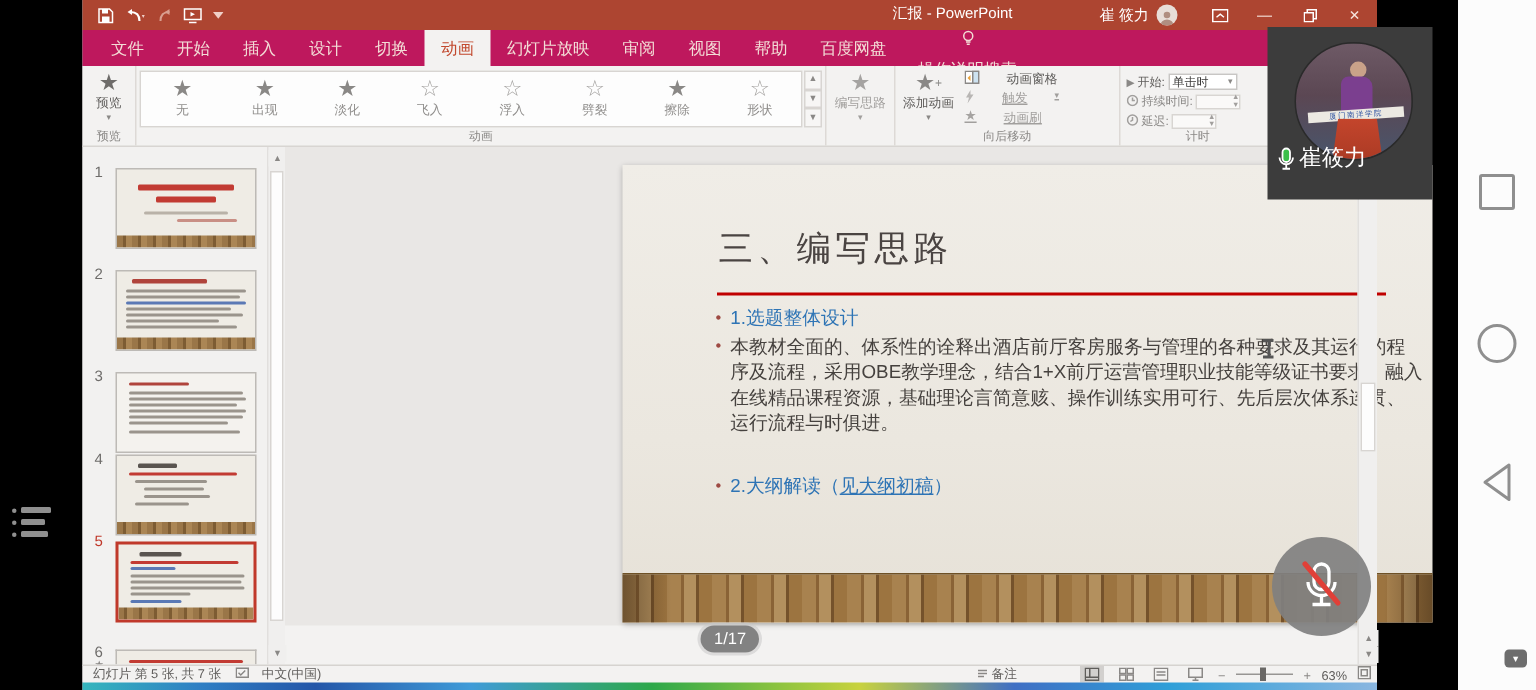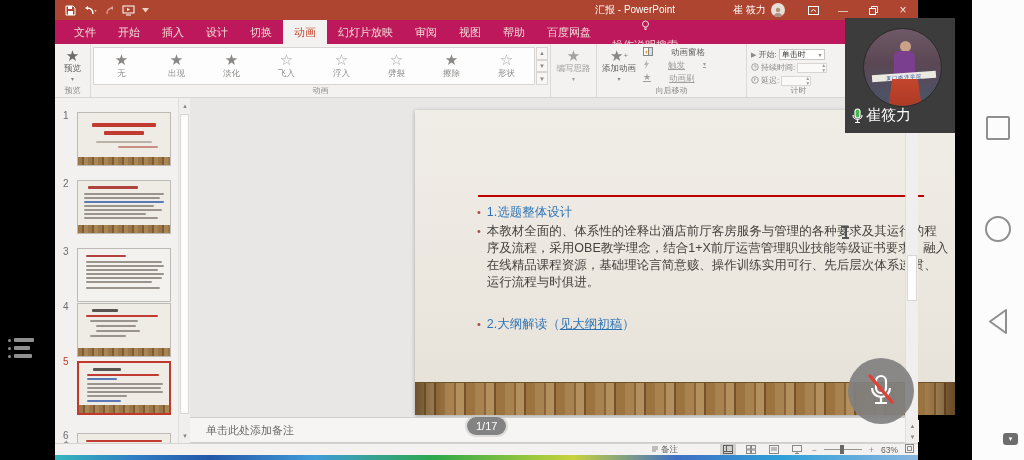--- a/index.html
+++ b/index.html
@@ -95,21 +95,21 @@
     background:linear-gradient(90deg,#35b6bd 0%,#2f7fc4 9%,#2456a8 18%,#3f9bd8 30%,#2da84a 44%,#8fc43f 54%,#c8d23e 60%,#3f6fc4 72%,#2f9fd8 84%,#8ab6e0 100%);
     filter:blur(.5px);}
 
   
   .webcam{left:845px;top:18px;width:110px;height:115px;background:#3c3c3c;z-index:40;}
   .cam-circle{position:absolute;left:18px;top:10px;width:79px;height:79px;border-radius:50%;overflow:hidden;background:linear-gradient(180deg,#6e5a66 0%,#5b4753 45%,#49556b 100%);border:1px solid #2a2a2a;}
   .cam-head{position:absolute;left:36px;top:12px;width:11px;height:11px;border-radius:50%;background:#c9a289;}
   .cam-body{position:absolute;left:30px;top:22px;width:21px;height:26px;border-radius:5px 7px 3px 3px;background:#7b3f8f;}
   .cam-banner{position:absolute;left:8px;top:44px;width:64px;height:7px;background:#ece9e2;transform:rotate(-4deg);display:flex;align-items:center;justify-content:center;font-size:5px;color:#2a4fa0;letter-spacing:1px;white-space:nowrap;}
   .cam-podium{position:absolute;left:24px;top:50px;width:34px;height:30px;background:linear-gradient(180deg,#c4452c,#a93a24);clip-path:polygon(12% 0,88% 0,100% 100%,0 100%);}
-  .cam-name{position:absolute;left:6px;bottom:8px;display:flex;align-items:center;gap:2px;color:#fff;font-size:15px;text-align:right;}
+  .cam-name{position:absolute;left:6px;bottom:18px;display:flex;align-items:center;gap:2px;color:#fff;font-size:15px;text-align:right;}
   
   .mute-btn{left:848px;top:358px;width:66px;height:66px;border-radius:50%;background:rgba(128,128,128,.92);z-index:30;display:flex;align-items:center;justify-content:center;}
 
   
   .list-icon{left:8px;top:338px;width:30px;z-index:5;}
   .list-icon .row{display:flex;align-items:center;gap:3px;margin-bottom:4px;}
   .list-icon .d{width:3px;height:3px;background:#8f8f8f;border-radius:50%;}
   .list-icon .b{width:20px;height:4px;background:#8f8f8f;border-radius:1px;}
 
   
@@ -419,20 +419,21 @@
   </div>
 
   <div class="abs" style="left:123px;top:98px;width:12px;height:345px;background:#f0efee;border-left:1px solid #e1dfdd;">
     <div class="scroll-btn" style="left:0;top:2px;">▲</div>
     <div class="scroll-thumb" style="left:1px;top:16px;width:9px;height:300px;"></div>
     <div class="scroll-btn" style="left:0;top:332px;">▼</div>
   </div>
 
   <div class="abs main-area">
     <div class="abs slide">
+      <div class="abs slide-title">三、编写思路</div>
       <div class="abs slide-rule"></div>
       <div class="bullet" style="left:62px;top:94px;">
         <span class="bmark">•</span>
         <span class="blue">1.选题整体设计</span>
       </div>
       <div class="bullet" style="left:62px;top:113px;width:472px;">
         <span class="bmark">•</span>
         <span class="dark">本教材全面的、体系性的诠释出酒店前厅客房服务与管理的各种要求及其运行的程序及流程，采用OBE教学理念，结合1+X前厅运营管理职业技能等级证书要求，融入在线精品课程资源，基础理论言简意赅、操作训练实用可行、先后层次体系连贯、运行流程与时俱进。</span>
       </div>
       <div class="bullet" style="left:62px;top:206px;">
@@ -444,25 +445,30 @@
     </div>
   </div>
 
   <div class="abs" style="left:850px;top:98px;width:13px;height:345px;background:#f0efee;border-left:1px solid #e1dfdd;">
     <div class="scroll-btn" style="left:0;top:0;width:13px;">▲</div>
     <div class="scroll-thumb" style="left:1px;top:157px;width:10px;height:46px;"></div>
     <div class="scroll-btn" style="left:0;top:322px;width:13px;">▲</div>
     <div class="scroll-btn" style="left:0;top:333px;width:13px;">▼</div>
   </div>
 
-  <div class="abs notes-bar">
-    <span>单击此处添加备注</span>
-  </div>
 
   <div class="abs statusbar">
+    <div class="sb-left">
+      <span>幻灯片 第 5 张, 共 7 张</span>
+      <span><svg width="9" height="9" viewBox="0 0 9 9">
+            <rect x="0.5" y="1.5" width="8" height="6" fill="none" stroke="#8a8886"></rect>
+            <path d="M2 4.5 l1.5 1.5 l3-3" fill="none" stroke="#8a8886"></path>
+          </svg></span>
+      <span>中文(中国)</span>
+    </div>
     <div class="sb-right">
       <span style="display:flex;align-items:center;gap:2px;">
         <span><svg width="8" height="8" viewBox="0 0 8 8">
               <path d="M1 2 h6 M1 4 h6 M1 6 h4" stroke="#8a8886"></path>
             </svg></span>
         <span>备注</span>
       </span>
       <span style="display:flex;align-items:center;gap:2px;margin-top:24px;">
         <span><svg width="9" height="8" viewBox="0 0 9 8">
               <path d="M1 1 h7 v4 h-4 l-2 2 v-2 h-1 z" fill="#5f5d5b"></path>

